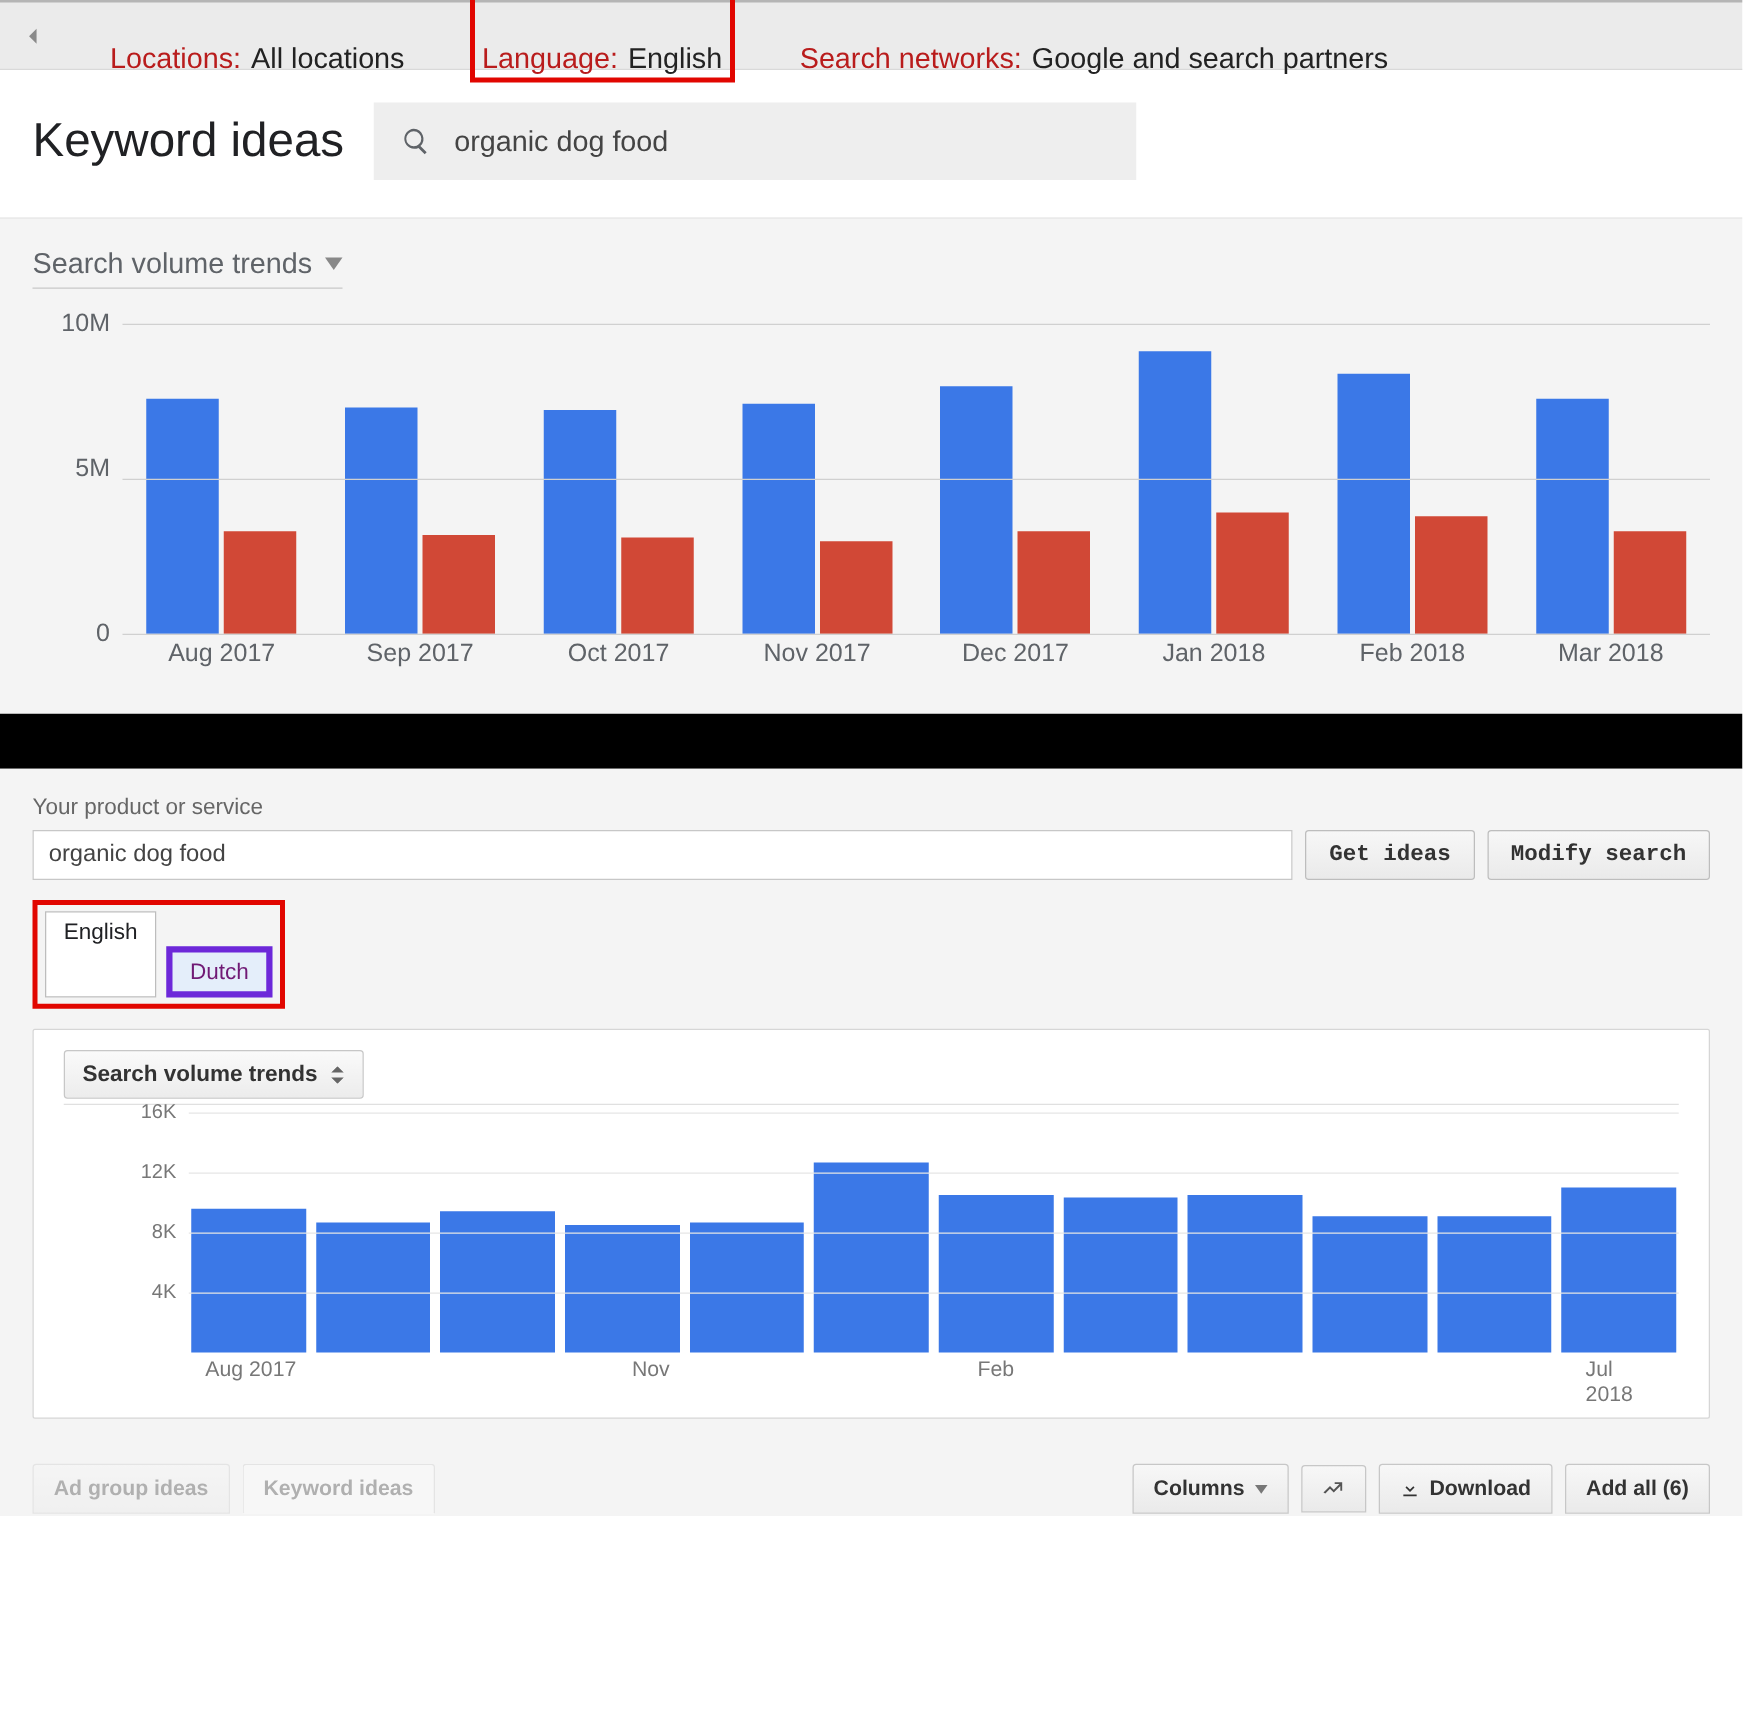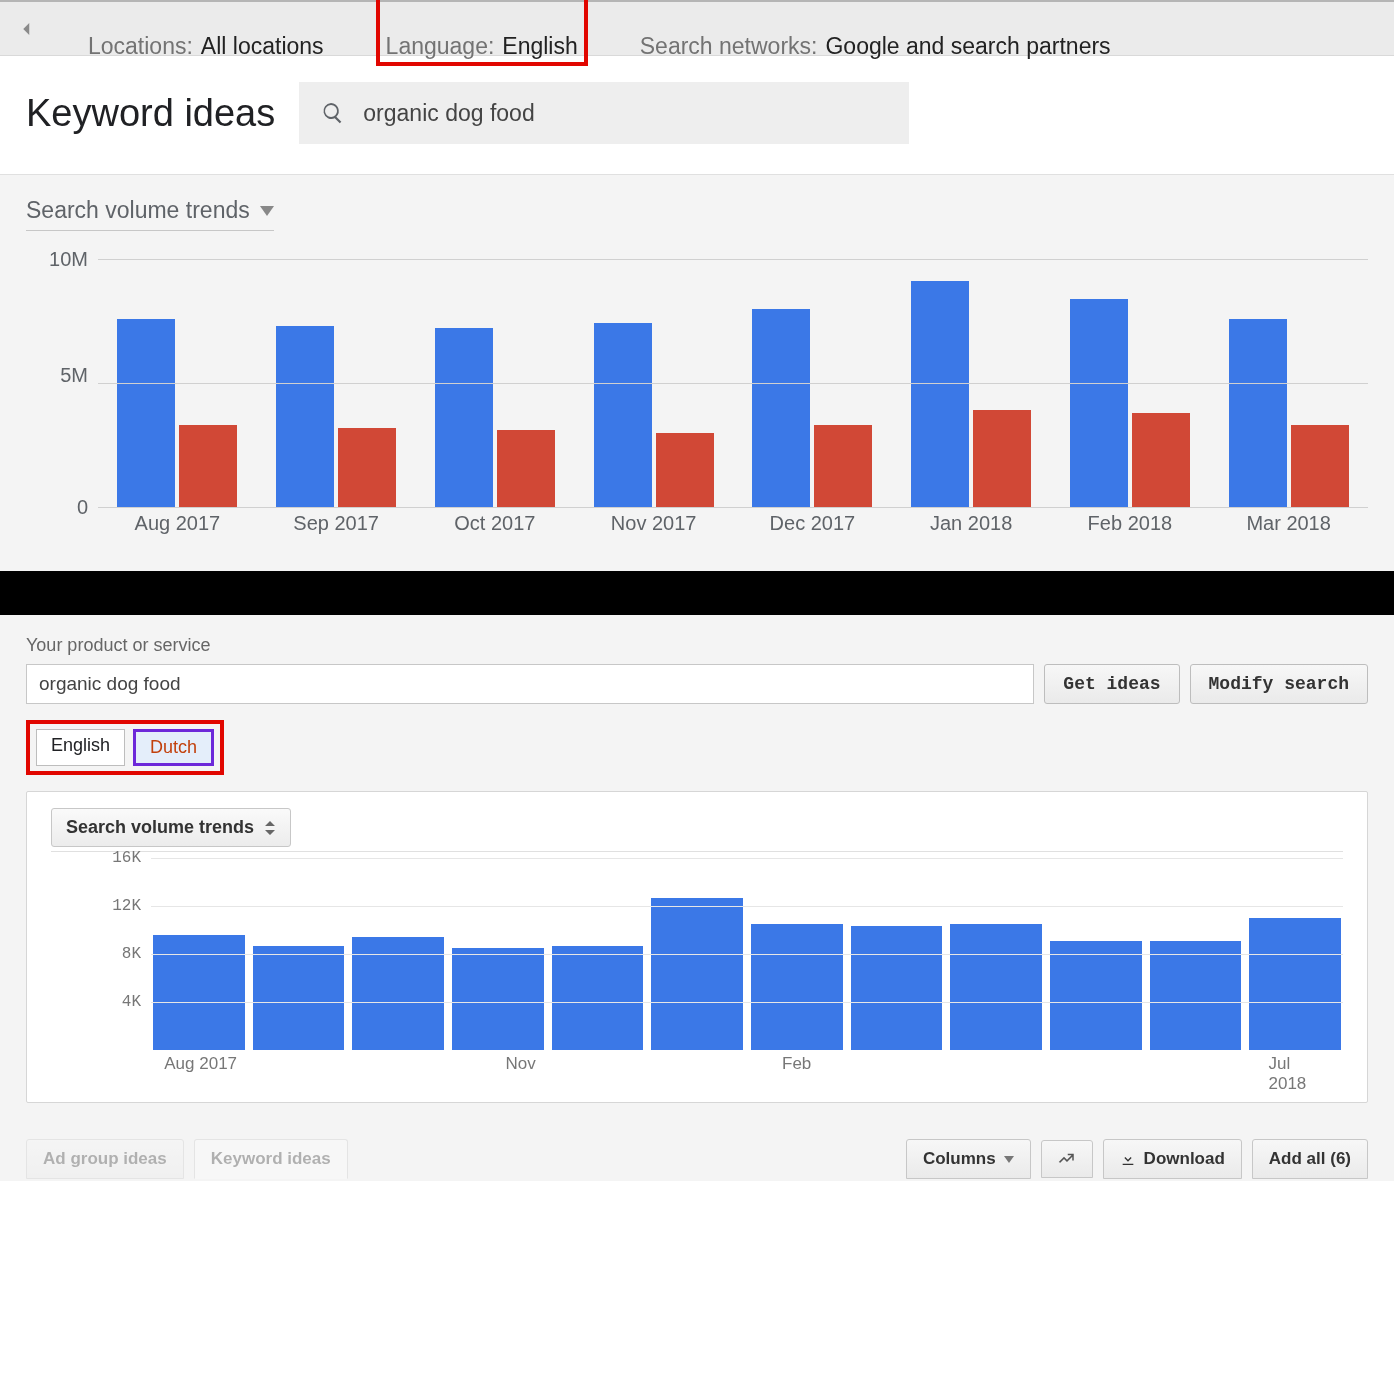--- a/index.html
+++ b/index.html
@@ -2,21 +2,21 @@
 <html><head>
 <meta charset="utf-8">
 <style>
   * { box-sizing: border-box; margin: 0; padding: 0; }
   body { font-family: Arial, Helvetica, sans-serif; background: #fff; color: #202124; width: 1394px; }
   
   
   .top-bar { background: #ebebeb; border-top: 2px solid #b5b5b5; border-bottom: 1px solid #d9d9d9; height: 56px; display: flex; align-items: center; padding: 0 18px; gap: 46px; font-size: 23px; }
   .back-btn { width: 18px; height: 18px; color: #7a7a7a; }
   .filter-item { display: inline-flex; align-items: baseline; gap: 8px; padding: 2px 6px; }
-  .filter-label { color: #737373; margin-top: 36px; }
+  .filter-label { color: #b91c1c; margin-top: 36px; }
   .filter-value { color: #222; }
   .red-box { border: 4px solid #e10600; }
   
   
   .header-row { display: flex; align-items: center; padding: 26px 26px 30px 26px; gap: 24px; background: #fff; border-bottom: 1px solid #e0e0e0; }
   .page-title { font-size: 38px; font-weight: 400; color: #202124; }
   .search-box { flex: 0 0 610px; background: #eeeeee; height: 62px; display: flex; align-items: center; padding: 0 22px; gap: 18px; }
   .search-box svg { width: 26px; height: 26px; fill: #5f6368; }
   .search-input { background: transparent; border: none; font-size: 23px; color: #444; outline: none; width: 100%; }
   
@@ -41,29 +41,29 @@
   
   
   .legacy-wrap { background: #f4f4f4; padding: 20px 26px 0 26px; font-size: 18px; }
   .form-label { color: #666; font-size: 18px; margin-bottom: 8px; }
   .form-row { display: flex; gap: 10px; align-items: stretch; }
   .input-box { flex: 1; background: #fff; border: 1px solid #c7c7c7; padding: 8px 12px; font-size: 19px; color: #444; }
   .btn { background: linear-gradient(#f7f7f7,#eaeaea); border: 1px solid #bdbdbd; border-radius: 3px; padding: 9px 18px; font-size: 18px; font-weight: 600; color: #333; cursor: pointer; white-space: nowrap; font-family: Liberation Mono, monospace; }
   
   .lang-tabs { display: inline-flex; margin-top: 16px; border: 4px solid #e10600; padding: 5px 6px; gap: 8px; }
   .lang-tab { border: 1px solid #bdbdbd; padding: 5px 14px; font-size: 18px; background: #fff; cursor: pointer; }
-  .lang-tab.active { background: #e4eefa; border: 3px solid #6d28d9; color: #c2410c; }
+  .lang-tab.active { background: #e4eefa; border: 5px solid #6d28d9; color: #701a75; margin-top: 28px; }
   
   .card { background: #fff; border: 1px solid #d6d6d6; border-radius: 2px; margin-top: 16px; padding: 16px 24px 24px 24px; }
   .small-dd { display: inline-flex; align-items: center; gap: 10px; border: 1px solid #c7c7c7; border-radius: 3px; background: linear-gradient(#fafafa,#ececec); padding: 8px 14px; font-weight: 600; font-size: 18px; color: #333; }
   .subtitle { color: #7a7a7a; font-size: 19px; margin-top: 18px; }
   
   .small-chart { position: relative; margin-top: 6px; height: 220px; }
   .sm-y-axis { position: absolute; left: 0; top: 0; bottom: 28px; width: 100px; }
-  .sm-y-tick { position: absolute; width: 100%; text-align: right; font-size: 16px; color: #777; padding-right: 10px; transform: translateY(-50%); font-family: Liberation Mono, monospace; }
+  .sm-y-tick { position: absolute; width: 100%; text-align: right; font-size: 16px; color: #777; padding-right: 10px; transform: translateY(-50%); }
   .sm-grid { position: absolute; left: 100px; right: 0; border-top: 1px solid #e6e6e6; }
   .sm-plot { position: absolute; left: 100px; right: 0; top: 0; bottom: 28px; display: flex; gap: 8px; align-items: flex-end; padding: 0 2px; }
   .sm-bar { flex: 1; background: #3b78e7; }
   .sm-x-labels { position: absolute; left: 100px; right: 0; bottom: 0; font-size: 17px; color: #777; height: 24px; }
   .sm-x-labels span { position: absolute; }
   
   .footer-row { display: flex; align-items: center; gap: 10px; margin-top: 36px; padding-bottom: 2px; }
   .tab-btn { border: 1px solid #c7c7c7; border-radius: 3px 3px 0 0; background: linear-gradient(#f7f7f7,#eaeaea); padding: 9px 16px; font-size: 17px; font-weight: 600; color: #333; cursor: pointer; display: inline-flex; align-items: center; gap: 8px; }
   .tab-btn.active { background: #fff; border-bottom-color: #fff; }
   .spacer { flex: 1; }

